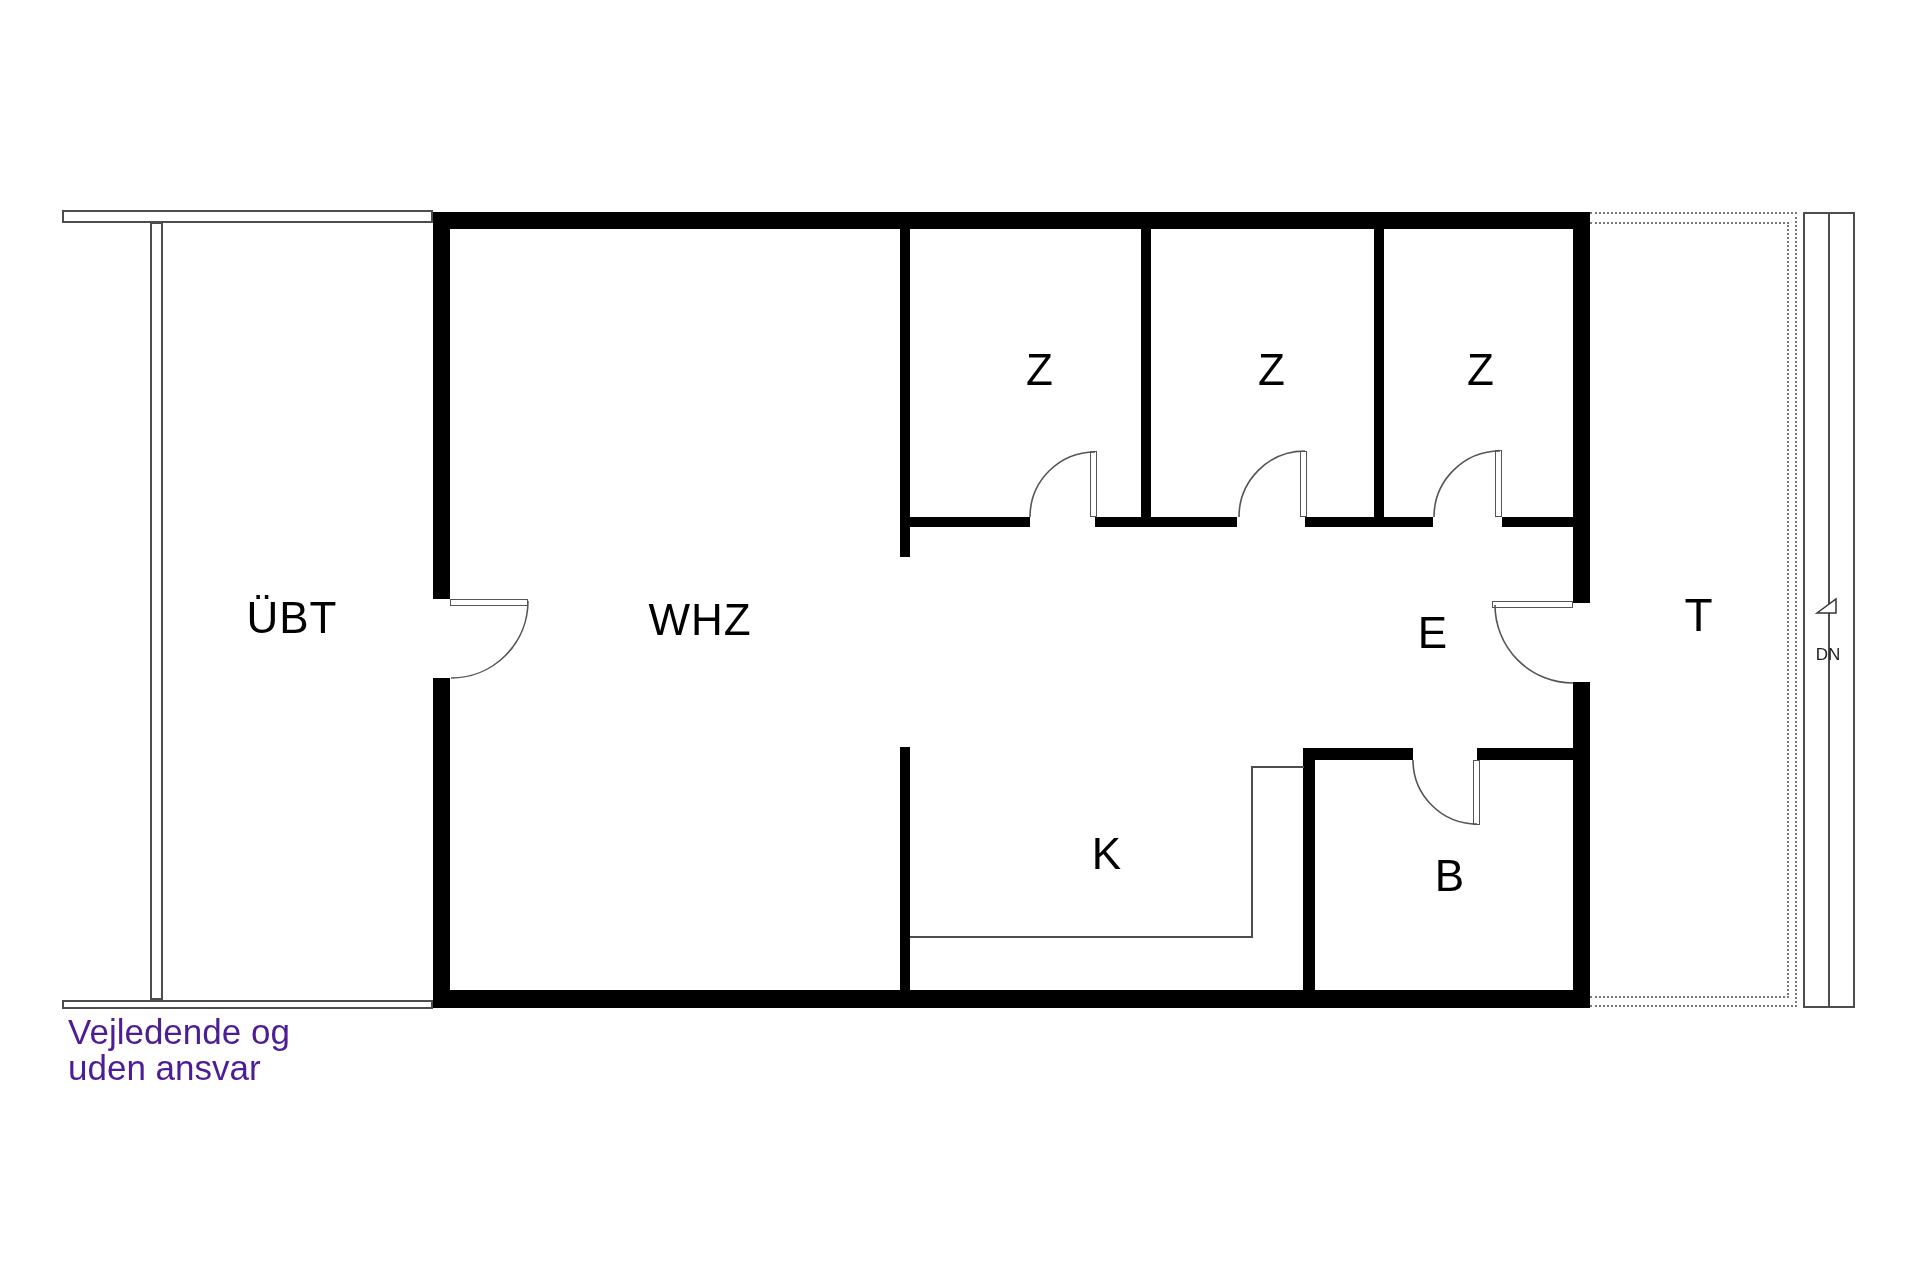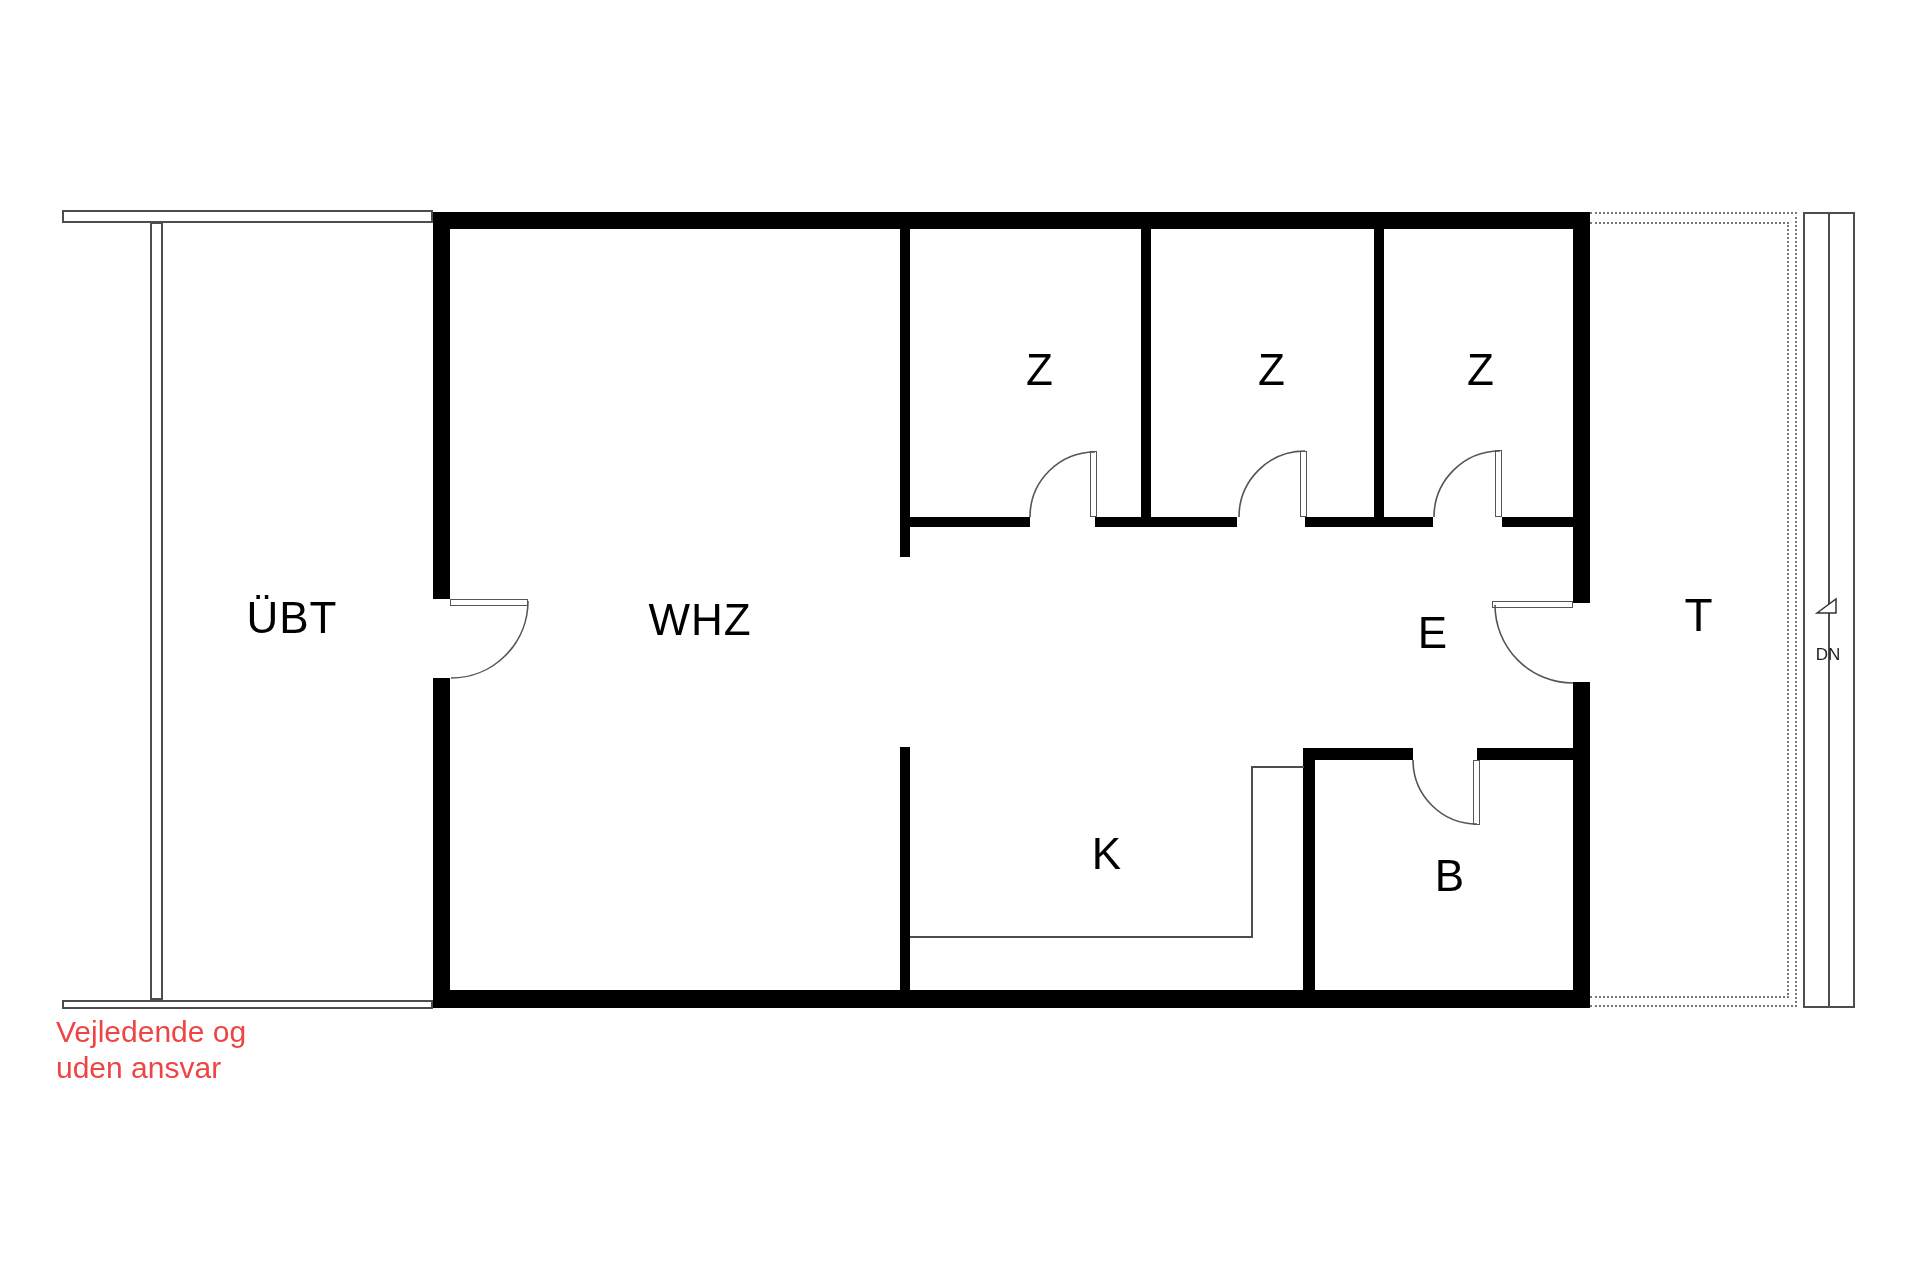--- a/index.html
+++ b/index.html
@@ -17,22 +17,22 @@
   .leaf{position:absolute;background:#ffffff;border:1px solid #555555;box-sizing:border-box;}
   .room-label{
     position:absolute;transform:translate(-50%,-50%);
     font-size:44px;color:#000000;letter-spacing:1px;white-space:nowrap;
   }
   .small-label{
     position:absolute;transform:translate(-50%,-50%);
     font-size:17px;color:#222222;white-space:nowrap;
   }
   #disclaimer{
-    position:absolute;left:56px;top:1014px;
-    font-size:30px;line-height:36px;color:#ef4444;
+    position:absolute;left:68px;top:1014px;
+    font-size:35px;line-height:36px;color:#4c1d95;
   }
   svg.overlay{position:absolute;left:0;top:0;pointer-events:none;}
 </style>
 </head>
 <body>
 
 <div id="scene">
 
   <div class="thinbox" style="left:62px;top:210px;width:371px;height:13px;"></div>
   <div class="thinbox" style="left:150px;top:222px;width:13px;height:778px;"></div>

